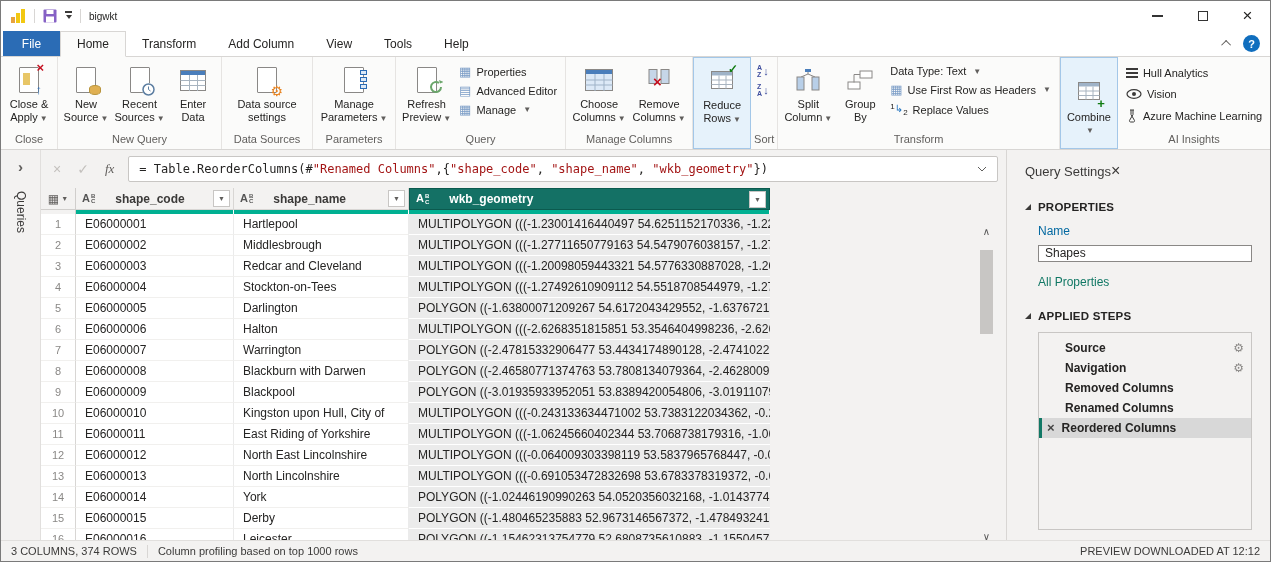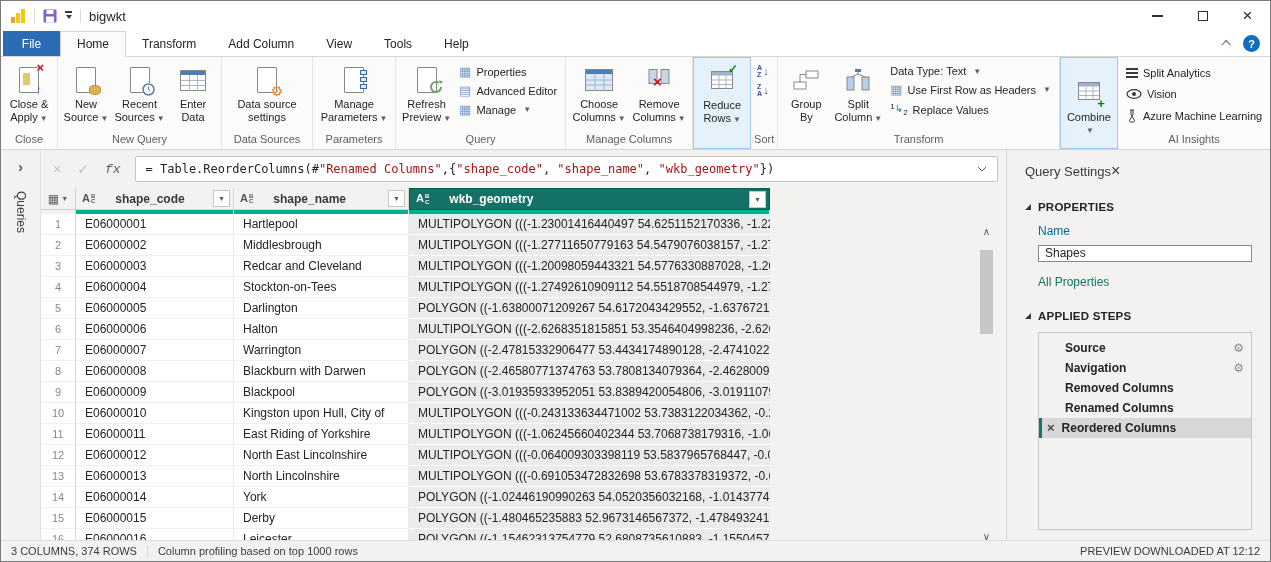--- a/index.html
+++ b/index.html
@@ -2,21 +2,21 @@
 <html><head>
 <meta charset="utf-8">
 <style>
   * { box-sizing: border-box; }
   body { margin:0; background:#dcdcdc; font-family:"Liberation Sans",sans-serif; }
   .app { position:relative; width:1271px; height:562px; background:#fff; border:1px solid #7a7a7a; overflow:hidden; }
 
   
   .titlebar { height:30px; display:flex; align-items:center; padding-left:9px; gap:8px; background:#fff; position:relative; }
   .tsep { width:1px; height:14px; background:#d8d6d4; }
-  .wtitle { font-size:13px; color:#252423; }
+  .wtitle { font-size:10px; color:#252423; }
   .qat { display:inline-flex; flex-direction:column; align-items:center; }
   .qat .bar { width:7px; height:2px; background:#3b3a39; margin-bottom:2px; }
   .qat .tri-down { width:0; height:0; border:3px solid transparent; border-top:4px solid #3b3a39; }
   .wincontrols { position:absolute; right:0; top:0; height:30px; display:flex; }
   .wc { width:45px; height:30px; display:flex; align-items:center; justify-content:center; color:#252423; }
   .min-bar { width:11px; height:1.5px; background:#333; display:inline-block; }
   .max-box { width:10px; height:10px; border:1.3px solid #333; display:inline-block; }
   .wc.close { font-size:17px; }
 
   
@@ -67,21 +67,21 @@
 
   
   .workspace { position:relative; height:391px; background:#f3f2f1; }
   .rail { position:absolute; left:0; top:0; width:40px; height:100%; background:#f3f2f1; border-right:1px solid #e1dfdd; }
   .rail-expand { font-size:15px; color:#605e5c; text-align:center; padding-top:8px; font-weight:bold; }
   .rail-label { writing-mode:vertical-rl; font-size:12px; color:#3b3a39; margin:16px 0 0 13px; }
 
   .formula-row { position:absolute; left:40px; top:0; width:967px; height:38px; display:flex; align-items:center; }
   .fx-icons { display:flex; gap:16px; padding:0 14px 0 12px; align-items:center; }
   .fxi { font-size:14px; color:#c3c0bd; }
-  .fxi.fx { font-family:Liberation Mono, monospace; font-style:italic; color:#605e5c; font-size:13px; }
+  .fxi.fx { font-family:Liberation Serif, serif; font-style:italic; color:#605e5c; font-size:13px; }
   .formula-input { flex:1; margin-right:10px; height:26px; background:#fff; border:1px solid #c8c6c4; border-radius:2px; display:flex; align-items:center; padding:0 10px; }
   .formula-text { flex:1; white-space:pre; overflow:hidden; font-family:"DejaVu Sans Mono",monospace; font-size:12px; color:#252423; }
   .formula-text .str { color:#a31515; }
 
   .gridwrap { position:absolute; left:40px; top:38px; width:967px; height:353px; overflow:hidden; }
   .tbl { position:absolute; left:0; top:0; width:729px; background:#fff; }
   .thead { display:flex; height:22px; }
   .corner { width:35px; background:#f3f2f1; border-right:1px solid #d0cecc; border-bottom:1px solid #d0cecc; display:flex; align-items:center; justify-content:center; gap:2px; color:#605e5c; }
   .corner .g { font-size:12px; line-height:12px; }
   .corner .c { font-size:7px; }
@@ -348,41 +348,41 @@
               <span class="ltrs">Z<br>A</span>
               <span class="sarr">↓</span>
             </div>
         </div>
       </div>
       <div class="rgroup-label">Sort</div>
     </div>
 
     <div class="rgroup">
       <div class="rgroup-body">
-        <div class="bigbtn" style="width:44px">
-          <span class="bicon">
-              <svg width="26" height="20">
-                <rect x="13" y="1" width="12" height="7" fill="#fff" stroke="#8a8886"></rect>
-                <rect x="1" y="12" width="12" height="7" fill="#fff" stroke="#8a8886"></rect>
-                <path d="M13 4.5H7v8" stroke="#8a8886" fill="none"></path>
-              </svg>
-            </span>
-          <span class="blabel"><span>Group By</span></span>
-        </div>
         <div class="bigbtn" style="width:54px">
           <span class="bicon">
               <svg width="28" height="22">
                 <path d="M14 1v4M14 5l-7 3M14 5l7 3" stroke="#8a8886" fill="none"></path>
                 <rect x="3" y="8" width="7" height="13" fill="#b8cfe8" stroke="#8a8886"></rect>
                 <rect x="18" y="8" width="7" height="13" fill="#b8cfe8" stroke="#8a8886"></rect>
                 <rect x="11" y="0" width="6" height="3" fill="#4a7ebb"></rect>
               </svg>
             </span>
           <span class="blabel"><span>Split Column</span><span class="crt">▼</span></span>
         </div>
+        <div class="bigbtn" style="width:44px">
+          <span class="bicon">
+              <svg width="26" height="20">
+                <rect x="13" y="1" width="12" height="7" fill="#fff" stroke="#8a8886"></rect>
+                <rect x="1" y="12" width="12" height="7" fill="#fff" stroke="#8a8886"></rect>
+                <path d="M13 4.5H7v8" stroke="#8a8886" fill="none"></path>
+              </svg>
+            </span>
+          <span class="blabel"><span>Group By</span></span>
+        </div>
         <div class="smallcol">
           <div class="smallbtn">
               <span>Data Type: Text</span>
               <span class="crt">▼</span>
             </div>
           <div class="smallbtn">
               <span class="mini-grid">▦</span>
               <span>Use First Row as Headers</span>
               <span class="crt">▼</span>
             </div>
@@ -413,21 +413,21 @@
 
     <div class="rgroup" style="border-right:none">
       <div class="rgroup-body">
         <div class="smallcol" style="gap:9px;padding-top:8px">
           <div class="smallbtn">
               <span class="lines">
                 <i></i>
                 <i></i>
                 <i></i>
               </span>
-              <span>Split Analytics</span>
+              <span>Hull Analytics</span>
             </div>
           <div class="smallbtn">
               <svg width="16" height="10">
                 <ellipse cx="8" cy="5" rx="7" ry="4.3" fill="none" stroke="#3b3a39" stroke-width="1.2"></ellipse>
                 <circle cx="8" cy="5" r="2" fill="#3b3a39"></circle>
               </svg>
               <span>Vision</span>
             </div>
           <div class="smallbtn">
               <svg width="12" height="14">

